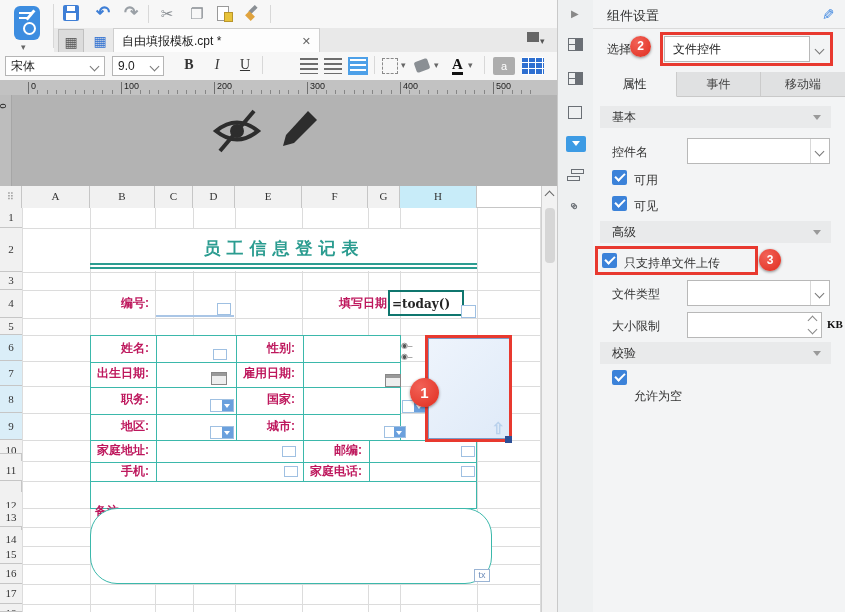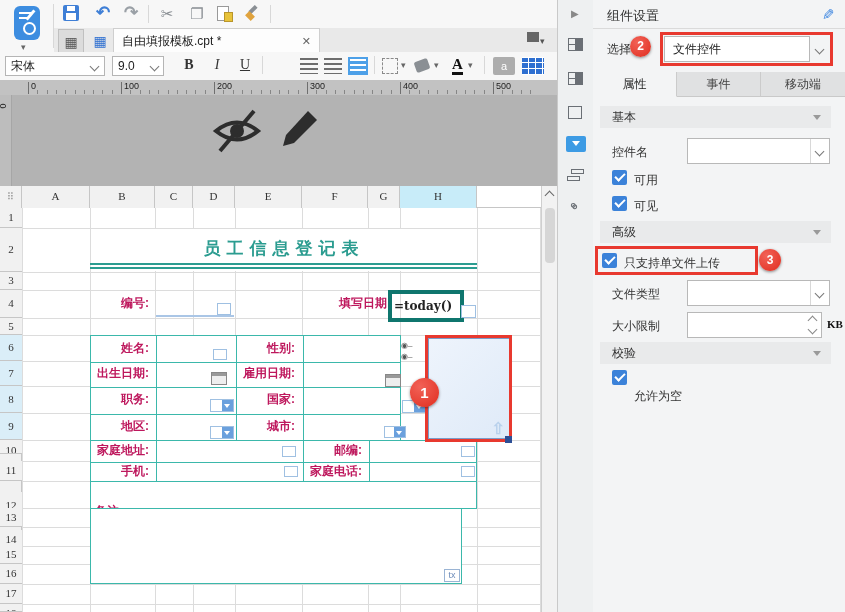--- a/index.html
+++ b/index.html
@@ -270,21 +270,21 @@
 
     <div class="abs" style="left:91px;top:43px;width:386px;height:42px;background:#fff;">
       <div style="text-align:center;line-height:40px;font-weight:bold;font-size:17px;letter-spacing:6px;color:#2b9c90;">员工信息登记表</div>
     </div>
     <div class="abs" style="left:90px;top:77px;width:387px;height:6px;border-top:2px solid #2b9c90;border-bottom:2px solid #2b9c90;box-sizing:border-box;"></div>
 
     <div class="fl rt" style="left:90px;top:104px;width:63px;height:27px;line-height:27px;">编号:</div>
     <div class="abs" style="left:156px;top:129px;width:78px;height:2px;background:#aac6e6;"></div>
     <div class="wcb" style="left:217px;top:117px;width:14px;height:12px;"></div>
     <div class="fl rt" style="left:270px;top:104px;width:127px;height:27px;line-height:27px;padding-right:6px;">填写日期:</div>
-    <div class="abs" style="left:388px;top:104px;width:76px;height:32px;border:4px solid #0f766e;box-sizing:border-box;">
+    <div class="abs" style="left:388px;top:104px;width:76px;height:26px;border:2px solid #0f766e;box-sizing:border-box;">
       <span class="ffixed" style="font-size:12px;line-height:24px;padding-left:2px;">=today()</span>
     </div>
     <div class="wcb" style="left:461px;top:119px;width:15px;height:13px;"></div>
 
     <div class="tealbox" style="left:90px;top:149px;width:311px;height:106px;">
       <i class="tv" style="left:65px;"></i>
         <i class="tv" style="left:145px;"></i>
         <i class="tv" style="left:212px;"></i>
       <i class="th" style="top:26px;"></i>
         <i class="th" style="top:51px;"></i>
@@ -327,21 +327,21 @@
     <div class="fl rt" style="left:302px;top:254px;width:64px;height:21px;line-height:21px;">邮编:</div>
     <div class="wcb" style="left:461px;top:260px;width:14px;height:11px;"></div>
     <div class="fl rt" style="left:90px;top:275px;width:63px;height:20px;line-height:20px;">手机:</div>
     <div class="wcb" style="left:284px;top:280px;width:14px;height:11px;"></div>
     <div class="fl rt" style="left:302px;top:275px;width:64px;height:20px;line-height:20px;">家庭电话:</div>
     <div class="wcb" style="left:461px;top:280px;width:14px;height:11px;"></div>
 
     <div class="tealbox" style="left:90px;top:295px;width:387px;height:28px;">
       <span class="fl" style="left:4px;top:16px;height:27px;line-height:27px;position:absolute;">备注:</span>
     </div>
-    <div class="tealbox" style="left:90px;top:322px;width:372px;height:76px;">
+    <div class="tealbox" style="left:90px;top:322px;width:402px;height:76px;border-radius:27px;">
       <span style="position:absolute;right:1px;bottom:1px;width:16px;height:13px;border:1px solid #9ab4d4;background:#fff;box-sizing:border-box;font-size:9px;line-height:11px;text-align:center;color:#6d8cba;">tx</span>
     </div>
 
     <div class="abs" style="left:428px;top:152px;width:82px;height:101px;background:linear-gradient(135deg,#eef4fc,#dfeaf8);border:1px solid #7a9cc9;box-sizing:border-box;">
       <span style="position:absolute;right:4px;bottom:0px;font-size:16px;font-weight:bold;color:#b9d1ec;">⇧</span>
     </div>
     <div class="redbox" style="left:425px;top:149px;width:87px;height:107px;"></div>
     <div class="abs" style="left:505px;top:250px;width:7px;height:7px;background:#2d4f96;"></div>
     <div class="badge" style="left:410px;top:192px;width:29px;height:29px;line-height:29px;font-size:15px;">1</div>
 

